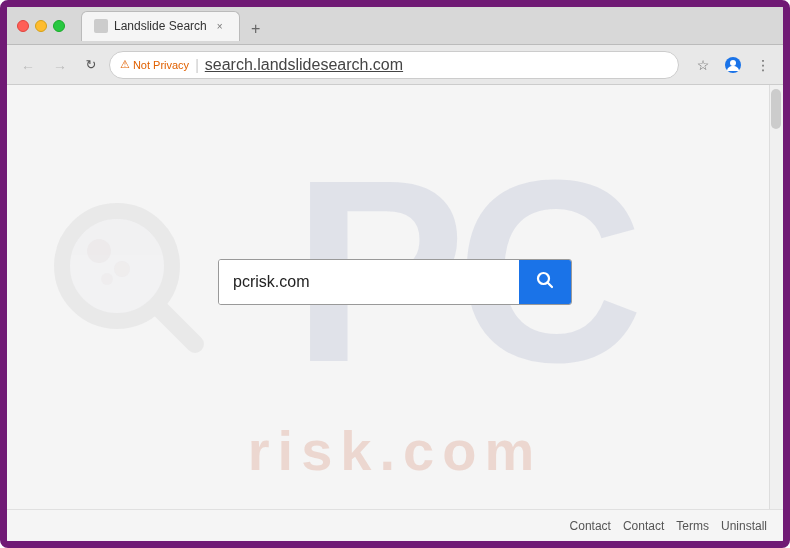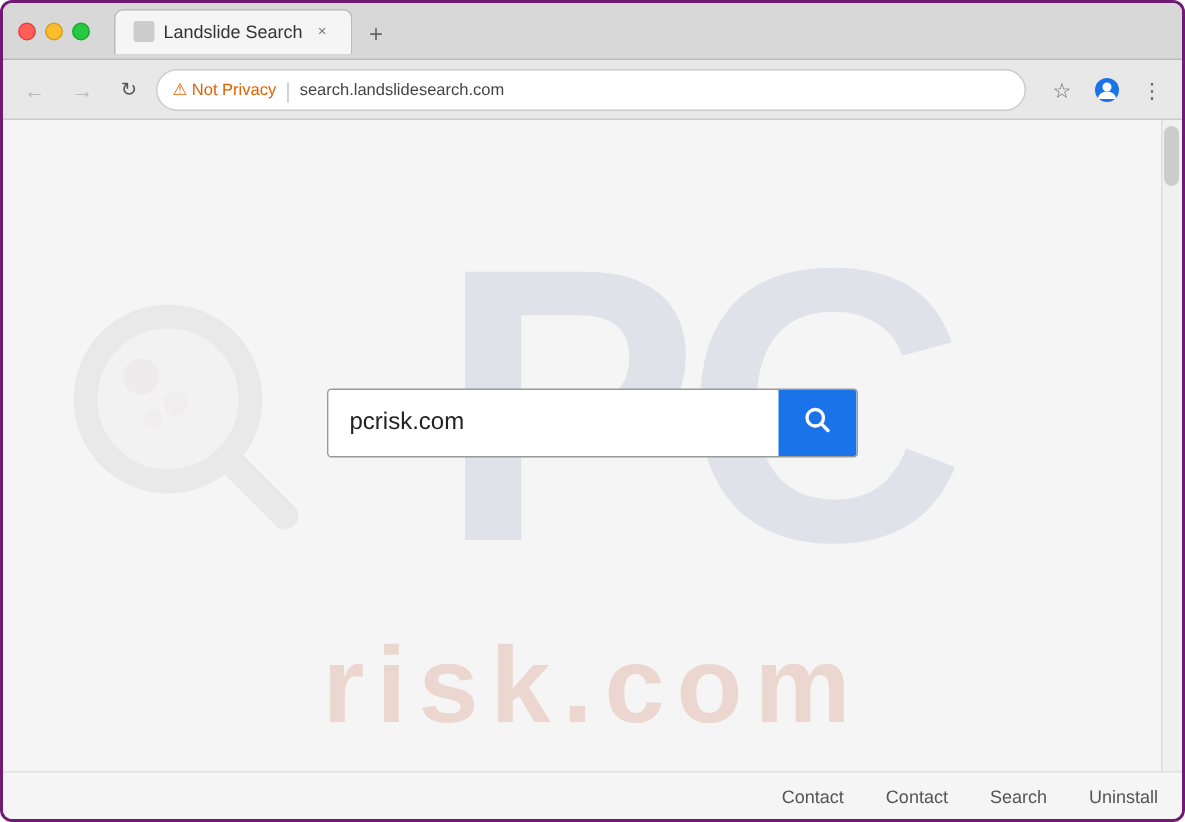--- a/index.html
+++ b/index.html
@@ -7,21 +7,21 @@
 
     
     .browser-frame {
       width: 790px;
       height: 548px;
       background: #e8e8e8;
       border-radius: 8px;
       overflow: hidden;
       display: flex;
       flex-direction: column;
-      border: 2px solid #701a75;
+      border: 7px solid #701a75;
     }
 
     
     .title-bar {
       height: 38px;
       background: #d8d8d8;
       display: flex;
       align-items: center;
       padding: 0 10px;
       gap: 8px;
@@ -157,21 +157,22 @@
       font-size: 11px;
     }
 
     .separator {
       color: #ccc;
       font-size: 14px;
     }
 
     .url-text {
       color: #444;
-      font-size: 11px;
+      font-size: 16px;
+      text-decoration: underline;
     }
 
     .addr-right-icons {
       display: flex;
       align-items: center;
       gap: 6px;
       margin-left: 6px;
     }
 
     .addr-icon {
@@ -217,24 +218,24 @@
       font-size: 260px;
       font-weight: 900;
       color: rgba(200, 205, 220, 0.45);
       letter-spacing: -10px;
       font-family: Arial, sans-serif;
       line-height: 1;
     }
 
     .wm-risk-text {
       position: absolute;
-      bottom: 16px;
+      bottom: 26px;
       left: 50%;
       transform: translateX(-50%);
-      font-size: 72px;
+      font-size: 56px;
       font-weight: 700;
       color: rgba(220, 160, 140, 0.35);
       font-family: Arial, sans-serif;
       letter-spacing: 8px;
       white-space: nowrap;
     }
 
     
     .wm-magnifier {
       position: absolute;
@@ -294,21 +295,21 @@
     }
 
     
     .footer {
       height: 32px;
       background: #f5f5f5;
       display: flex;
       align-items: center;
       justify-content: flex-end;
       padding: 0 16px;
-      gap: 28px;
+      gap: 12px;
       border-top: 1px solid #e0e0e0;
     }
     .footer-link {
       font-size: 12px;
       color: #555;
       cursor: pointer;
       text-decoration: none;
     }
 
     
@@ -409,17 +410,17 @@
     </div>
 
     <div class="scrollbar-track">
       <div class="scrollbar-thumb"></div>
     </div>
   </div>
 
   <div class="footer">
     <a class="footer-link">Contact</a>
     <a class="footer-link">Contact</a>
-    <a class="footer-link">Search</a>
+    <a class="footer-link">Terms</a>
     <a class="footer-link">Uninstall</a>
   </div>
 
 </div>
 
 </body></html>

